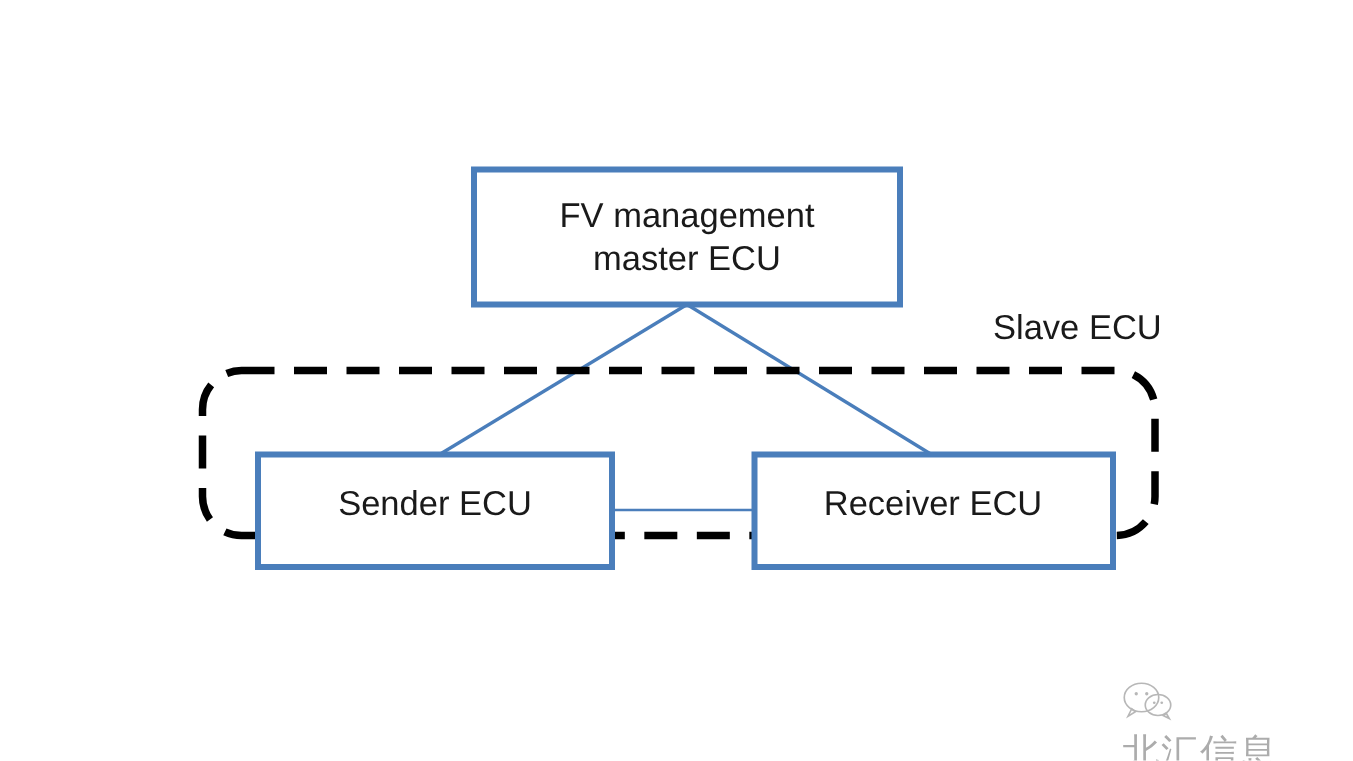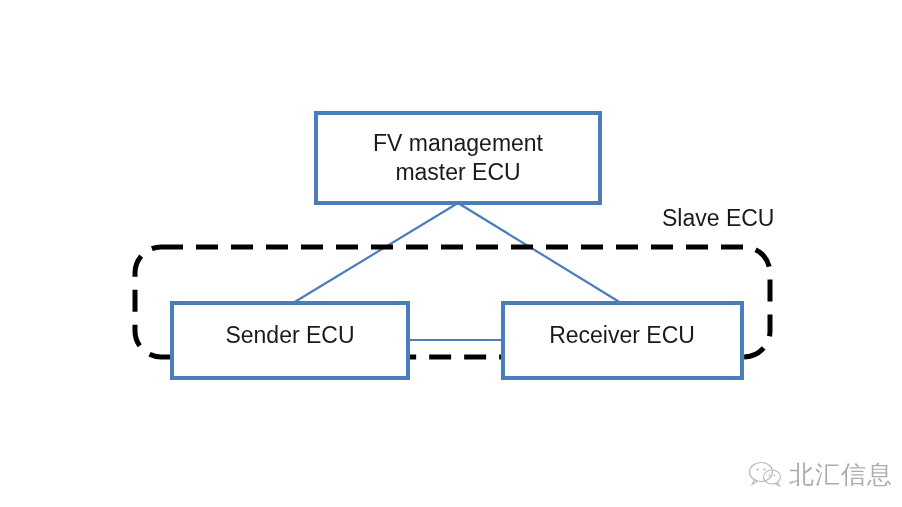--- a/index.html
+++ b/index.html
@@ -47,24 +47,24 @@
     fill: none;
   }
   
   #watermark {
     position: absolute;
     left: 748px;
     top: 452px;
     width: 148px;
     height: 44px;
     display: flex;
-    align-items: center;
     gap: 7px;
     opacity: 0.42;
     pointer-events: none;
+    flex-direction: column;
   }
   #watermark .wm-icon {
     width: 34px;
     height: 30px;
     flex: 0 0 auto;
   }
   #watermark .wm-text {
     font-family: "DejaVu Sans", "Liberation Sans", sans-serif;
     font-size: 25px;
     color: #3b3b3b;

